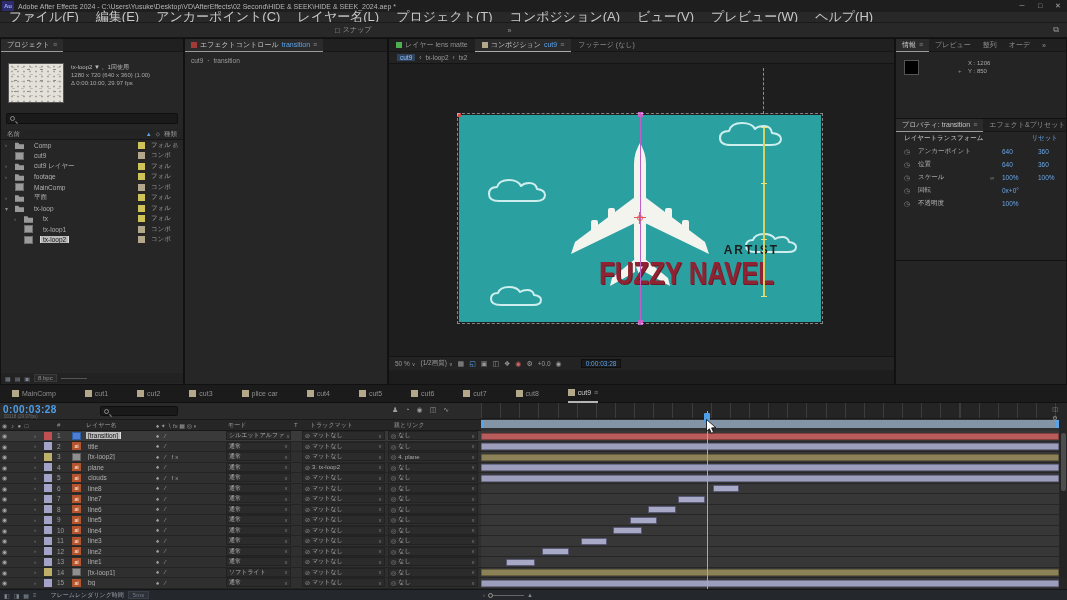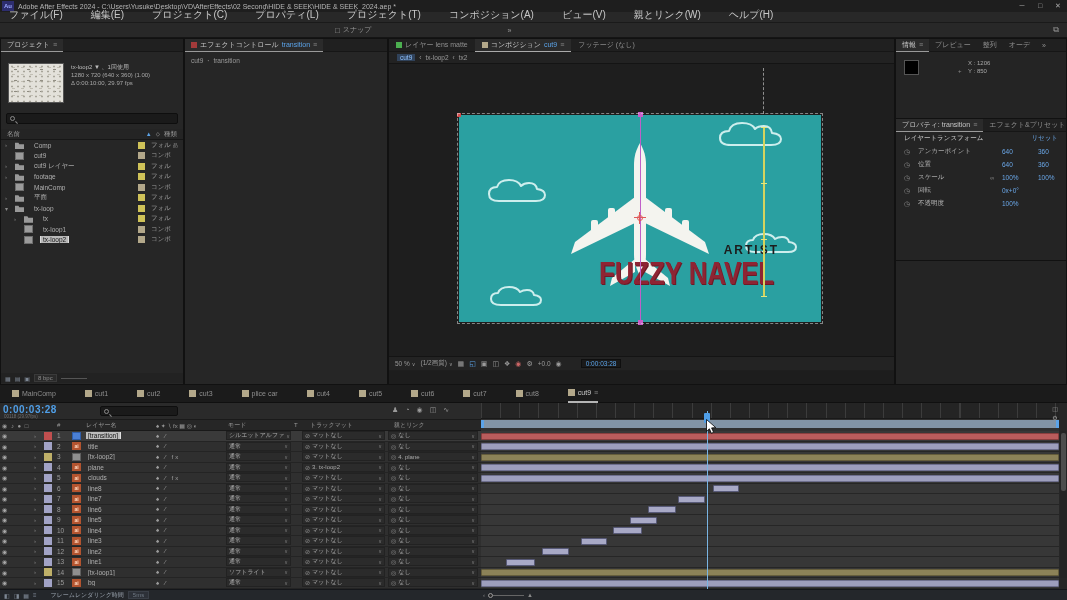--- a/index.html
+++ b/index.html
@@ -4,21 +4,21 @@
 <style>
   html,body{margin:0;padding:0;background:#000;}
   *{box-sizing:border-box;font-family:"Liberation Sans","DejaVu Sans",sans-serif;}
   .app{position:relative;width:1067px;height:600px;background:#1d1d1d;overflow:hidden;color:#c2c2c2;}
   .abs{position:absolute;}
   
   .titlebar{top:0;left:0;right:0;height:12px;background:#1e1e1e;display:flex;align-items:center;font-size:7px;color:#b5b5b5;}
   .aulogo{width:12px;height:10px;background:#2d2d6e;color:#9everyone;margin:0 4px 0 2px;color:#9aa7ff;font-size:6px;font-weight:bold;display:flex;align-items:center;justify-content:center;}
   .winbtns{margin-left:auto;display:flex;}
   .winbtns span{width:18px;text-align:center;font-size:7px;color:#aaa;cursor:default;}
-  .menubar{top:12px;left:0;right:0;height:10px;background:#282828;display:flex;align-items:flex-end;font-size:10px;color:#c8c8c8;padding-left:4px;gap:18px;}
+  .menubar{top:12px;left:0;right:0;height:10px;background:#282828;display:flex;align-items:center;font-size:13px;color:#c8c8c8;padding-left:4px;gap:7px;}
   .menu-item{padding:0 5px;}
   .toolbar{top:22px;left:0;right:0;height:16px;background:#282828;border-top:1px solid #1a1a1a;border-bottom:1px solid #151515;display:flex;align-items:center;font-size:9px;}
   .tools{display:flex;align-items:center;gap:1px;padding-left:4px;}
   .tool{width:15px;text-align:center;color:#b8b8b8;font-size:9px;line-height:14px;}
   .tool.active{color:#5ba3e8;}
   .tool.dim{color:#555;}
   .snap{display:flex;align-items:center;gap:3px;margin-left:108px;font-size:7px;color:#999;}
   .snapbox{font-size:8px;color:#999;}
   .workspaces{display:flex;align-items:center;gap:14px;margin-left:42px;font-size:7px;color:#9a9a9a;}
   .ws{white-space:nowrap;}
@@ -185,26 +185,26 @@
     <span class="winbtns">
       <span>─</span>
       <span>□</span>
       <span>✕</span>
     </span>
   </div>
 
   <div class="abs menubar">
   <span class="menu-item">ファイル(F)</span>
       <span class="menu-item">編集(E)</span>
-      <span class="menu-item">プロジェクト(C)</span>
-      <span class="menu-item">プロパティ(L)</span>
+      <span class="menu-item">アンカーポイント(C)</span>
+      <span class="menu-item">レイヤー名(L)</span>
       <span class="menu-item">プロジェクト(T)</span>
       <span class="menu-item">コンポジション(A)</span>
       <span class="menu-item">ビュー(V)</span>
-      <span class="menu-item">親とリンク(W)</span>
+      <span class="menu-item">プレビュー(W)</span>
       <span class="menu-item">ヘルプ(H)</span>
     </div>
 
   <div class="abs toolbar">
     <div class="tools">
 
     <span class="tool active"></span>
         <span class="tool"></span>
         <span class="tool"></span>
         <span class="tool dim"></span>

